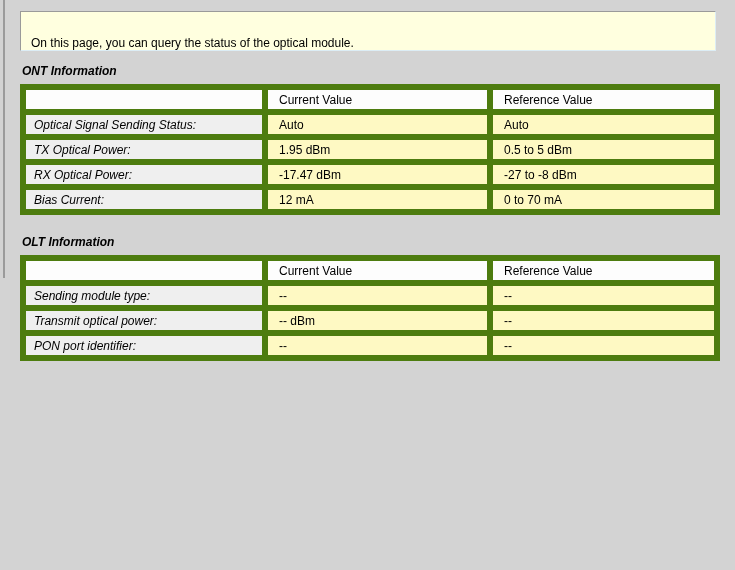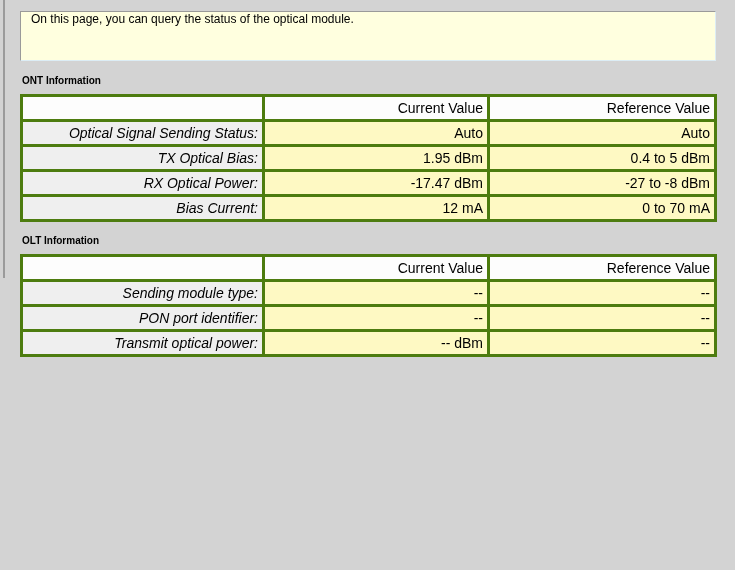--- a/index.html
+++ b/index.html
@@ -23,53 +23,54 @@
   }
   .content {
     position: absolute;
     left: 20px;
     top: 11px;
     width: 696px;
   }
   .banner {
     box-sizing: border-box;
     width: 100%;
-    height: 50px;
+    height: 40px;
     background: #ffffdf;
     border-style: solid;
     border-width: 1px;
     border-color: #9a9a9a #dcedf5 #dcedf5 #9a9a9a;
     display: flex;
-    align-items: flex-start;
+    align-items: flex-end;
     padding-left: 10px;
   }
   .section-title {
     margin: 13px 0 6px 2px;
     font-weight: bold;
-    font-size: 10px;
+    font-size: 12px;
     line-height: 14px;
+    font-style: italic;
   }
   .olt-title {
-    margin-top: 12px;
+    margin-top: 20px;
   }
   table.info-table {
     width: 694px;
     border-collapse: collapse;
     table-layout: fixed;
   }
   table.info-table col.c1 { width: 242px; }
   table.info-table col.c2 { width: 225px; }
   table.info-table col.c3 { width: 227px; }
   table.info-table tr { height: 25px; }
   table.info-table th,
   table.info-table td {
-    border: 3px solid #4d7c0f;
-    font-size: 14px;
+    border: 6px solid #4d7c0f;
+    font-size: 12px;
     font-weight: normal;
-    text-align: right;
+    text-align: left;
     vertical-align: middle;
     padding: 0 4px 0 11px;
     overflow: hidden;
     white-space: nowrap;
   }
   table.info-table th { background: #fdfdfd; }
   table.info-table td.label-cell {
     background: #efefef;
     padding-left: 8px;
     font-style: italic;
@@ -101,23 +102,23 @@
       <th class="label-col"></th>
       <th>Current Value</th>
       <th>Reference Value</th>
     </tr>
     <tr>
       <td class="label-cell">Optical Signal Sending Status:</td>
       <td class="value-cell">Auto</td>
       <td class="value-cell">Auto</td>
     </tr>
     <tr>
-      <td class="label-cell">TX Optical Bias:</td>
+      <td class="label-cell">TX Optical Power:</td>
       <td class="value-cell">1.95 dBm</td>
-      <td class="value-cell">0.4 to 5 dBm</td>
+      <td class="value-cell">0.5 to 5 dBm</td>
     </tr>
     <tr>
       <td class="label-cell">RX Optical Power:</td>
       <td class="value-cell">-17.47 dBm</td>
       <td class="value-cell">-27 to -8 dBm</td>
     </tr>
     <tr>
       <td class="label-cell">Bias Current:</td>
       <td class="value-cell">12 mA</td>
       <td class="value-cell">0 to 70 mA</td>
@@ -138,25 +139,25 @@
       <th class="label-col"></th>
       <th>Current Value</th>
       <th>Reference Value</th>
     </tr>
     <tr>
       <td class="label-cell">Sending module type:</td>
       <td class="value-cell">--</td>
       <td class="value-cell">--</td>
     </tr>
     <tr>
-      <td class="label-cell">PON port identifier:</td>
-      <td class="value-cell">--</td>
+      <td class="label-cell">Transmit optical power:</td>
+      <td class="value-cell">-- dBm</td>
       <td class="value-cell">--</td>
     </tr>
     <tr>
-      <td class="label-cell">Transmit optical power:</td>
-      <td class="value-cell">-- dBm</td>
+      <td class="label-cell">PON port identifier:</td>
+      <td class="value-cell">--</td>
       <td class="value-cell">--</td>
     </tr>
   </tbody>
     </table>
 
 </div>
 
 </body></html>

